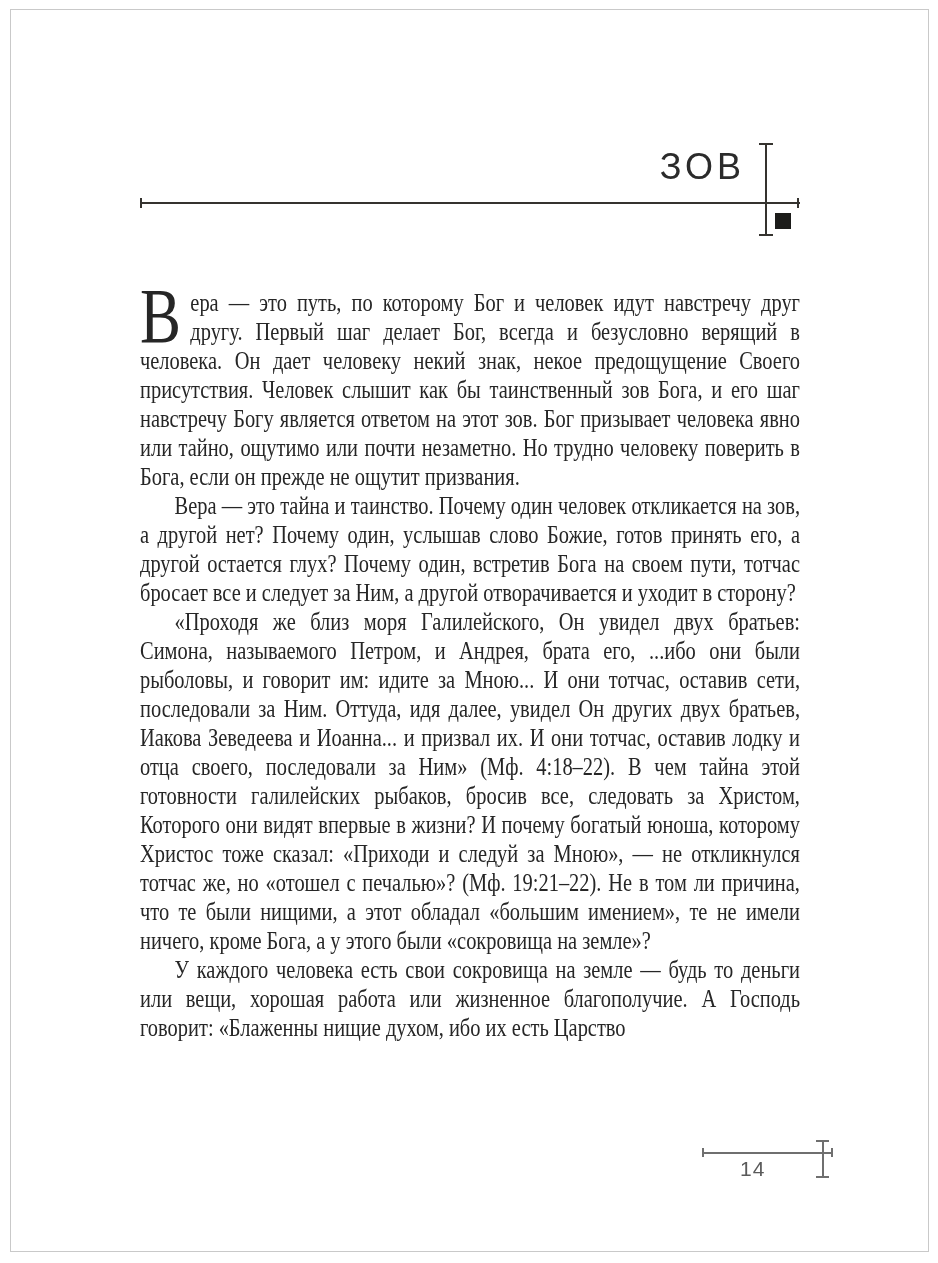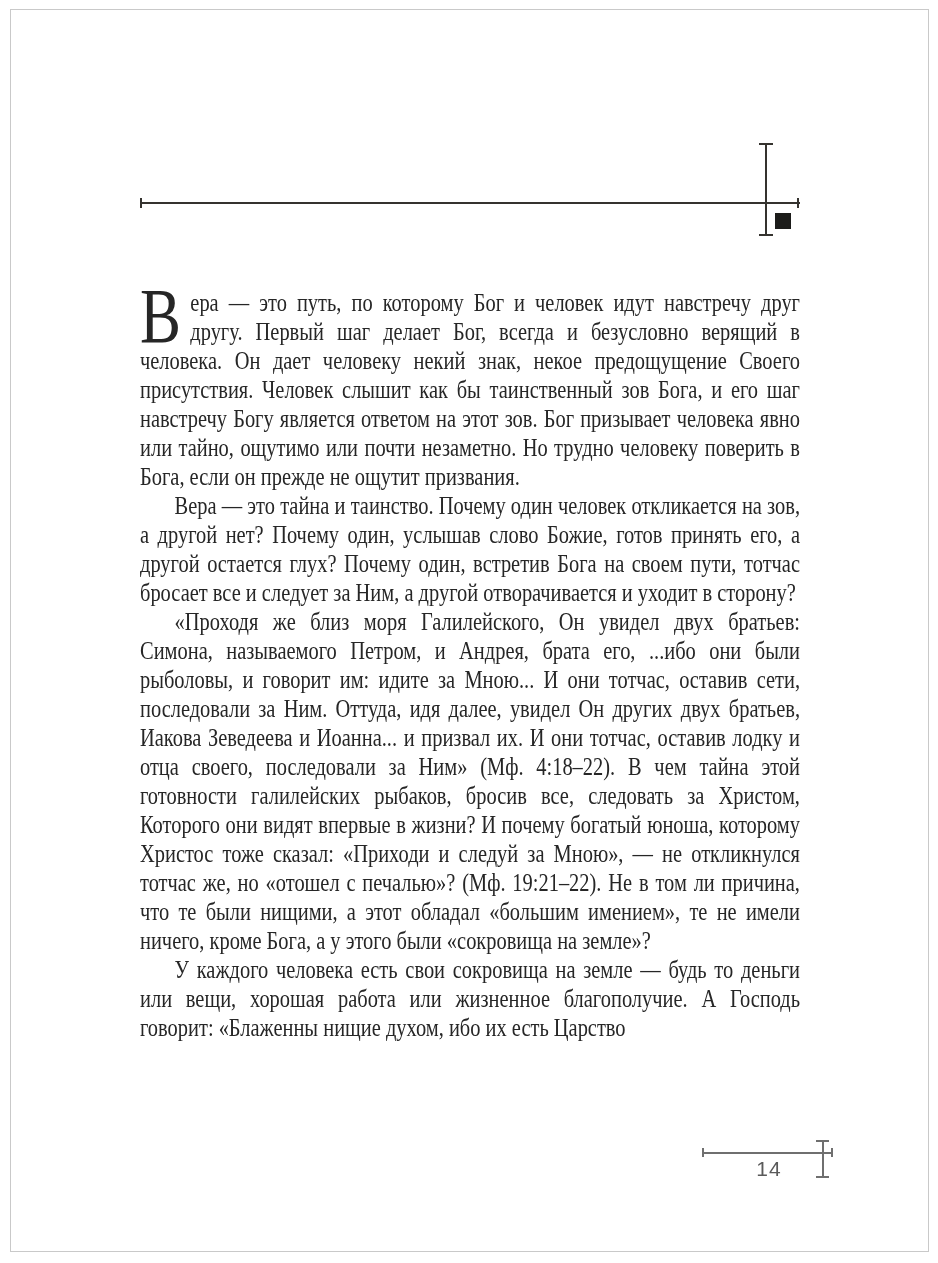--- a/index.html
+++ b/index.html
@@ -51,31 +51,32 @@
   
   .fmark{position:absolute; background:var(--footer-marks);}
   .f-rule{left:703px; top:1152px; width:130px; height:2px;}
   .f-rule-tick-left{left:702px; top:1148px; width:2px; height:9px;}
   .f-rule-tick-right{left:831px; top:1148px; width:2px; height:9px;}
   .f-v-line{left:822px; top:1141px; width:2px; height:37px;}
   .f-v-tick-top{left:816px; top:1140px; width:13px; height:2px;}
   .f-v-tick-bottom{left:816px; top:1176px; width:13px; height:2px;}
   .page-number{
     position:absolute; left:740px; top:1158px; width:58px;
-    text-align:center; font-family:"Liberation Sans", sans-serif;
+    text-align:left; font-family:"Liberation Sans", sans-serif;
     font-size:21px; line-height:22px; color:var(--page-number); letter-spacing:1px;
   }
 </style>
 </head>
 <body>
 
 <div class="page">
 
   <div class="frame"></div>
 
+  <div class="chapter-title">ЗОВ</div>
   <div class="mark h-rule"></div>
   <div class="mark h-rule-tick-left"></div>
   <div class="mark h-rule-tick-right"></div>
   <div class="mark v-line"></div>
   <div class="mark v-tick-top"></div>
   <div class="mark v-tick-bottom"></div>
   <div class="mark square"></div>
 
   <div class="text-area">
     <div class="condense">

